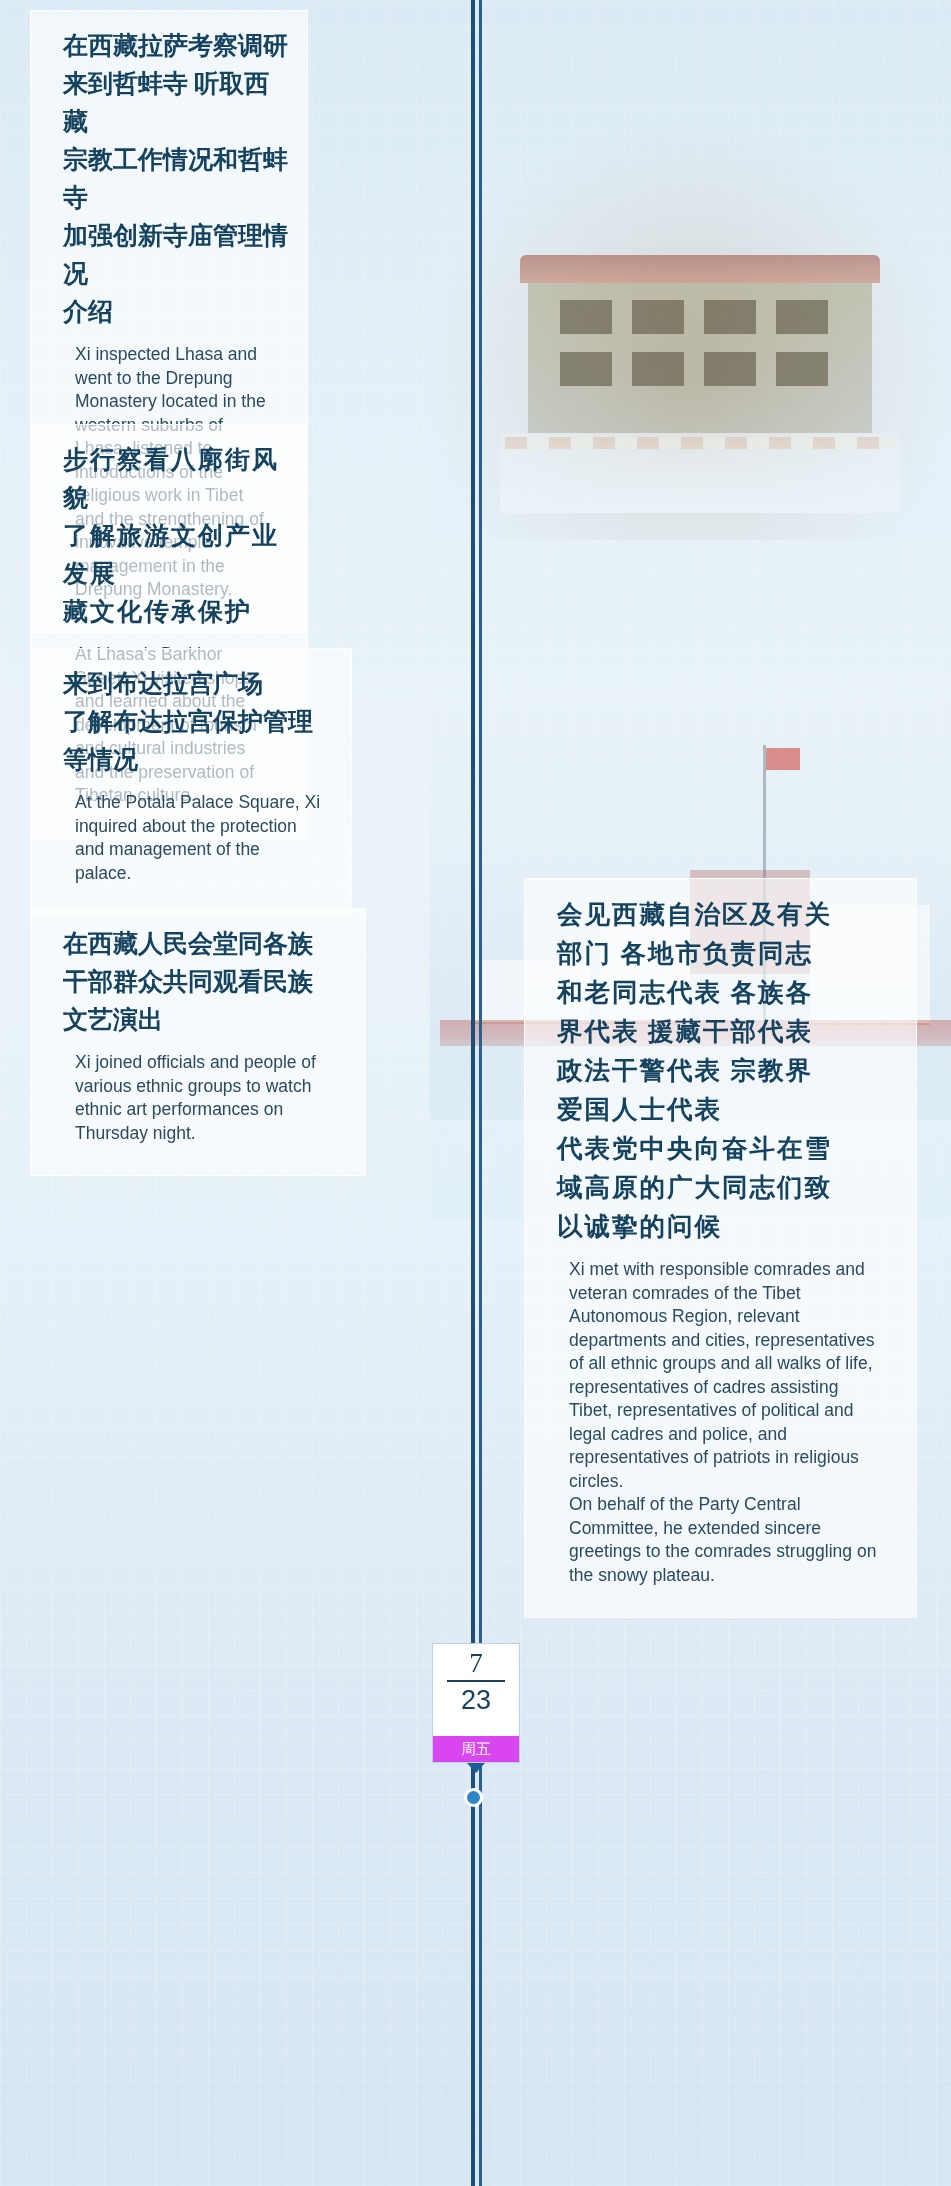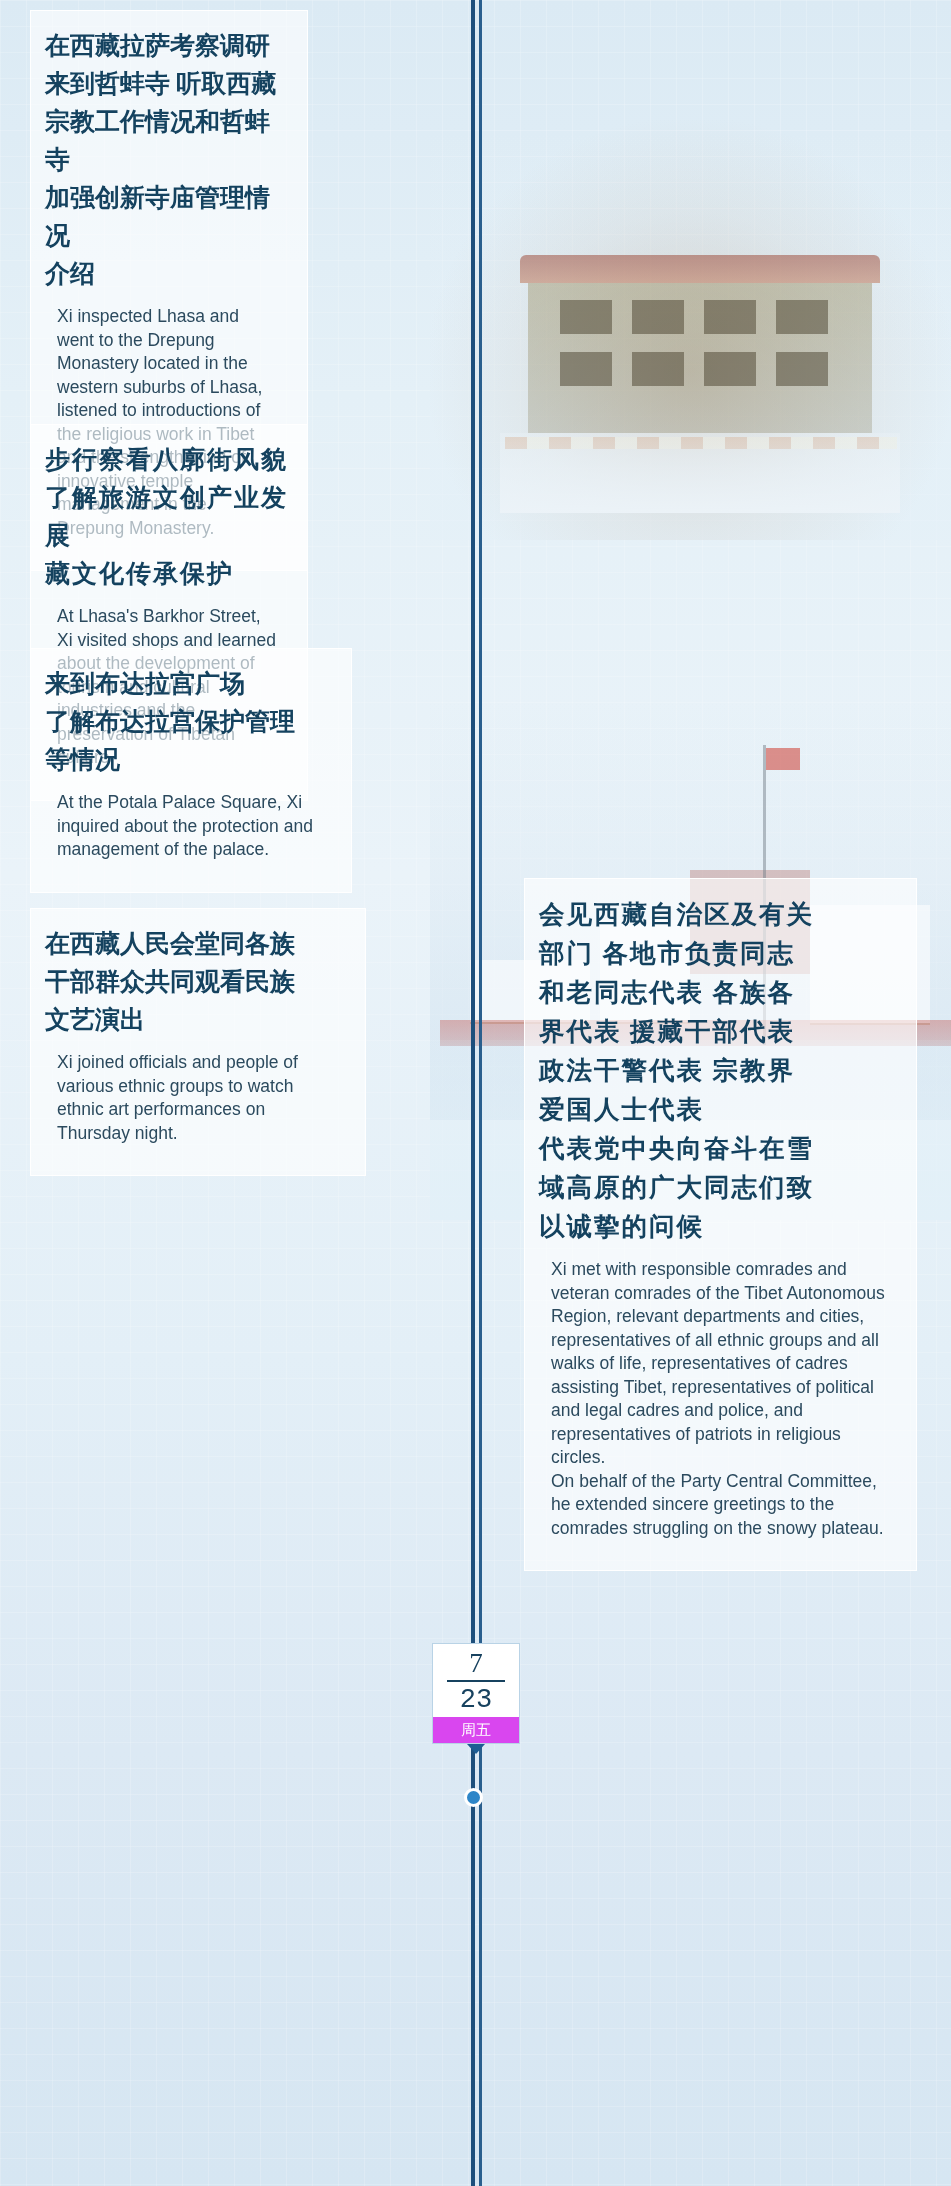--- a/index.html
+++ b/index.html
@@ -148,22 +148,22 @@
   }
   .date-sep {
     height: 2px;
     background: #17425f;
     margin: 2px 14px 2px 14px;
   }
   .date-day {
     font-size: 27px;
     color: #17425f;
     line-height: 32px;
-    font-family: Liberation Mono, monospace;
-    padding-bottom: 1px;
+    font-family: Liberation Sans, sans-serif;
+    padding-bottom: 20px;
   }
   .date-weekday {
     background: #d946ef;
     color: #ffffff;
     font-size: 15px;
     line-height: 26px;
     height: 26px;
   }
   .date-tip {
     width: 0; height: 0;
@@ -182,21 +182,21 @@
     background: #2e86c8;
     border: 3px solid #ffffff;
     z-index: 7;
   }
 
   
   .card {
     position: absolute;
     background: rgba(255,255,255,0.62);
     border: 1px solid #ffffff;
-    padding: 16px 18px 18px 14px;
+    padding: 16px 18px 18px 32px;
     z-index: 5;
   }
   .card .zh {
     font-family: "Liberation Serif", serif;
     color: #14425f;
     font-size: 25px;
     line-height: 38px;
     font-weight: bold;
     margin: 0 0 6px 0;
     white-space: pre-line;

